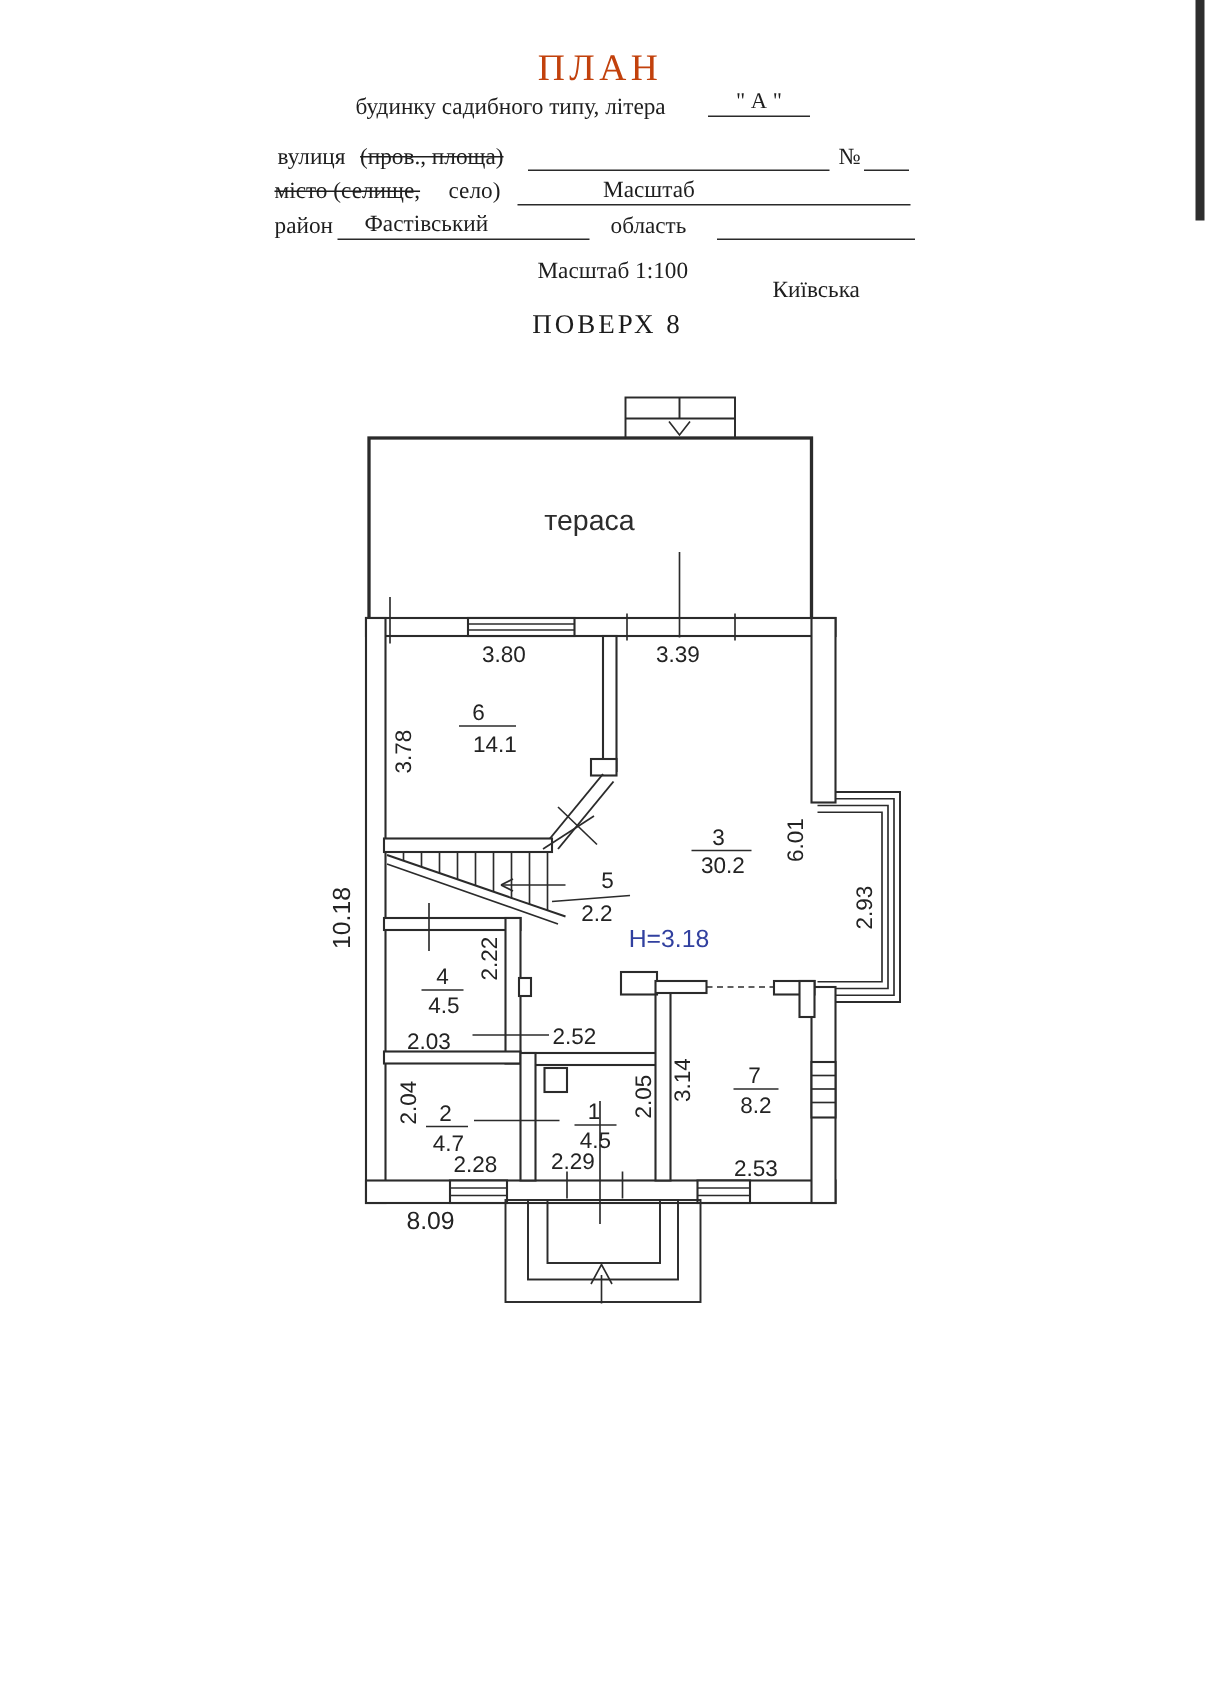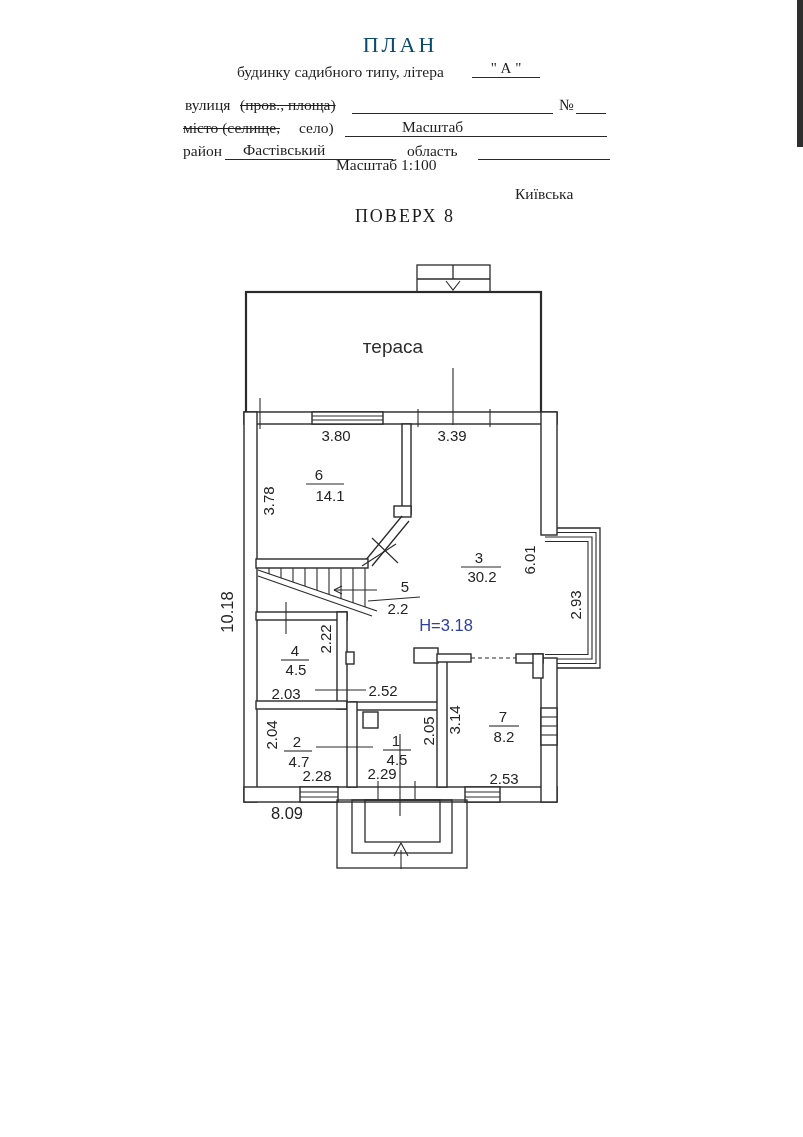--- a/index.html
+++ b/index.html
@@ -4,21 +4,21 @@
 <style>
   html,body{margin:0;padding:0;}
   body{
     width:803px;height:1137px;position:relative;background:#ffffff;
     font-family:"Liberation Serif", serif;color:#222;overflow:hidden;
   }
   .abs{position:absolute;white-space:nowrap;}
   .hdr{font-size:15.5px;color:#1e1e1e;}
   .struck{text-decoration:line-through;text-decoration-thickness:1.2px;}
   .uline{position:absolute;border-top:1.4px solid #2a2a2a;height:0;}
-  #title{font-size:22px;letter-spacing:3px;color:#0c4a6e;}
+  #title{font-size:25px;letter-spacing:3px;color:#c2410c;}
   #floor-title{font-size:18px;letter-spacing:2px;color:#1b1b1b;}
   #scale-note{font-size:15.5px;color:#1e1e1e;}
   #letter-box{border-bottom:1.5px solid #2a2a2a;text-align:center;font-size:15px;color:#1e1e1e;}
   svg text{font-family:"Liberation Sans", sans-serif;fill:#232323;}
   svg .dim{font-size:15px;}
   svg .big{font-size:16.5px;}
   svg .blue{fill:#31409f;font-size:16.5px;}
   svg .terr{font-size:19px;fill:#2d2d2d;}
   .w{fill:#ffffff;stroke:#2b2b2b;stroke-width:1.4;}
   .ln{stroke:#2b2b2b;stroke-width:1.3;fill:none;}
@@ -46,21 +46,21 @@
 <div class="uline" style="left:345px;top:136px;width:262px;"></div>
 <div class="abs hdr" style="left:402px;top:118px;">Масштаб</div>
 
 <div class="abs hdr" style="left:183px;top:142px;">район</div>
 <div class="uline" style="left:225px;top:159px;width:168px;"></div>
 <div class="abs hdr" style="left:243px;top:141px;">Фастівський</div>
 <div class="abs hdr" style="left:407px;top:142px;">область</div>
 <div class="uline" style="left:478px;top:159px;width:132px;"></div>
 <div class="abs hdr" style="left:515px;top:141px;margin-top:44px;">Київська</div>
 
-<div class="abs" id="scale-note" style="left:336px;top:156px;width:145px;text-align:left;">Масштаб 1:100</div>
+<div class="abs" id="scale-note" style="left:336px;top:172px;width:145px;text-align:center;">Масштаб 1:100</div>
 
 <div class="abs" id="floor-title" style="left:330px;top:206px;width:150px;text-align:center;">ПОВЕРХ 8</div>
 
 <svg class="abs" style="left:0;top:0;" width="803" height="1137" viewBox="0 0 803 1137">
 
   <g>
     <rect x="246" y="292" width="295" height="121" fill="none" stroke="#2b2b2b" stroke-width="2.2"></rect>
   </g>
 
   <g>

